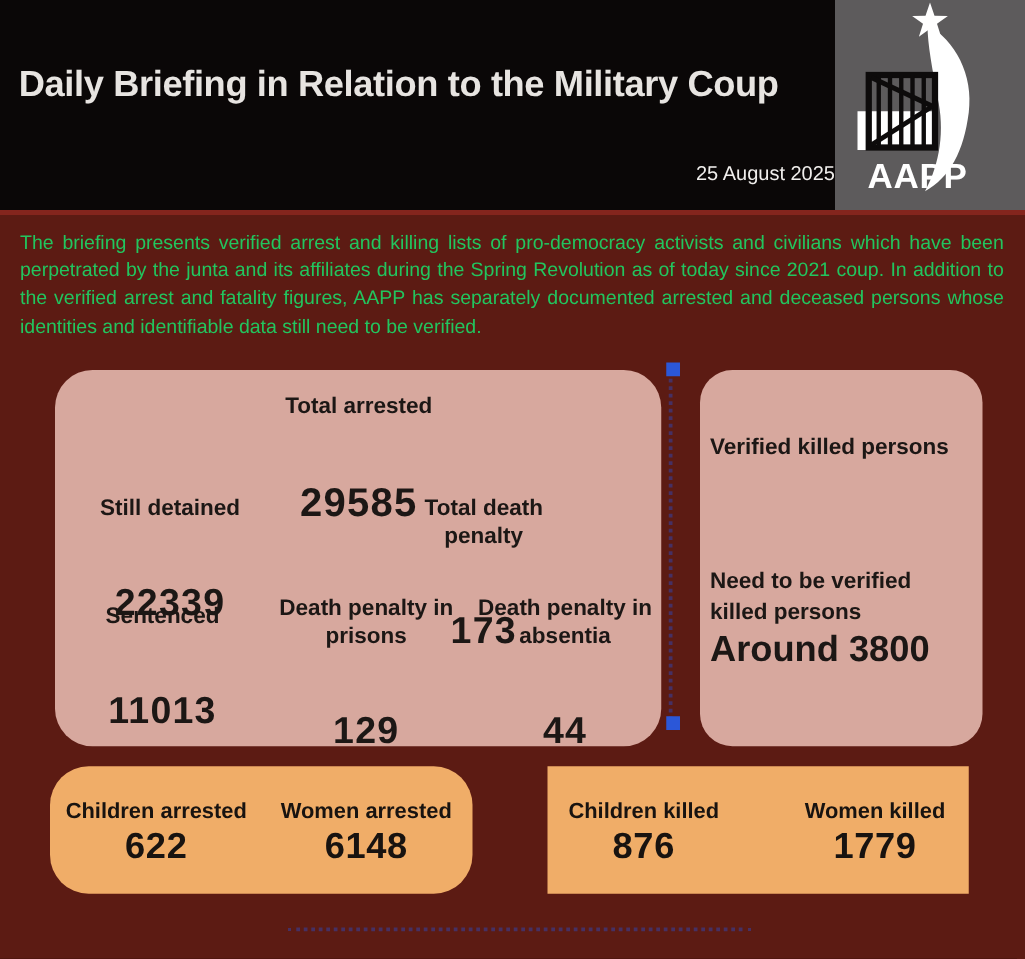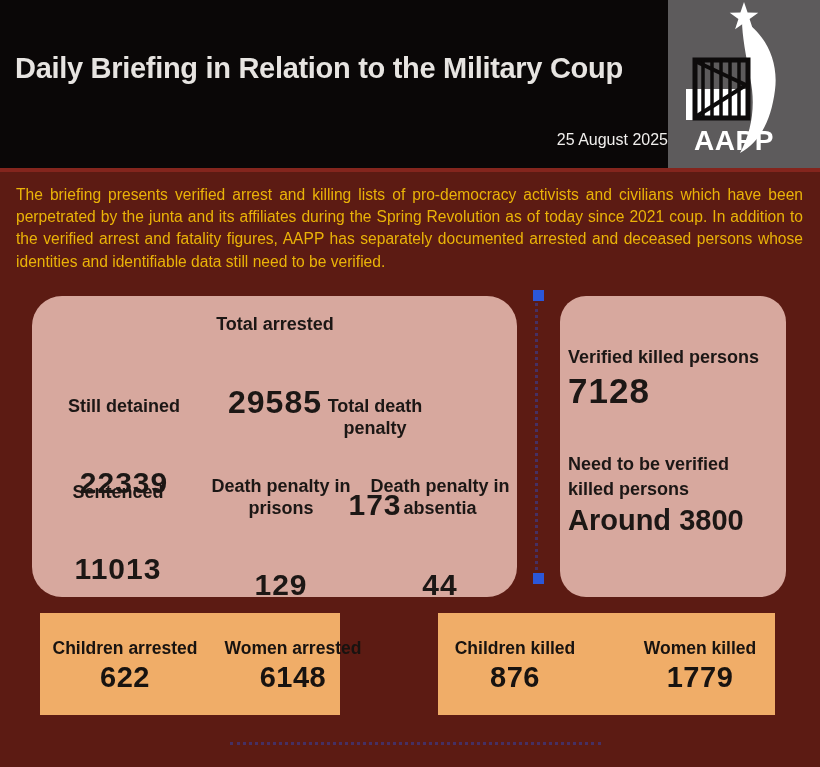--- a/index.html
+++ b/index.html
@@ -19,26 +19,26 @@
   .logo svg { position:absolute; top:0; left:0; }
   .logo-text {
     position:absolute; bottom:11px; left:6px; width:120px; text-align:center;
     color:#ffffff; font-weight:bold; font-size:28px; letter-spacing:0.5px;
   }
   .accent { position:absolute; top:168px; left:0; width:820px; height:4px; background:#84251d; }
 
   
   .intro {
     position:absolute; top:184px; left:16px; width:787px; margin:0;
-    font-size:15.6px; line-height:22.2px; color:#eab308; text-align:justify;
+    font-size:15.6px; line-height:22.2px; color:#22c55e; text-align:justify;
   }
 
   
   .panel { position:absolute; background:#d7a89e; color:#1c1715; }
-  .panel.arrests { left:32px; top:296px; width:485px; height:301px; border-radius:30px; }
+  .panel.arrests { left:44px; top:296px; width:485px; height:301px; border-radius:30px; }
   .panel.killed  { left:560px; top:296px; width:226px; height:301px; border-radius:26px; }
 
   .stat { position:absolute; text-align:center; transform:translateX(-50%); }
   .stat .lbl { font-size:18px; font-weight:bold; line-height:22px; }
   .stat .val { font-size:30px; font-weight:bold; line-height:35px; letter-spacing:1px;margin-top:48px; }
 
   .st-total     { left:243px; top:17px; }
   .st-total .val{ font-size:32px; line-height:38px; }
   .st-detained  { left:92px;  top:99px; }
   .st-tdp       { left:343px; top:99px; }
@@ -53,21 +53,21 @@
   .k-unverified-val { top:207px; font-size:29px; font-weight:bold; line-height:34px; }
 
   
   .v-divider { position:absolute; left:535px; top:298px; height:278px; width:0; border-left:3px dotted #463063; }
   .handle { position:absolute; left:-5px; width:11px; height:11px; background:#2b57d8; }
   .handle.top { top:-8px; }
   .handle.bottom { bottom:-8px; }
 
   
   .bar { position:absolute; top:613px; height:102px; background:#f0ad68; color:#181310; }
-  .bar.arrested { left:40px;  width:300px; }
+  .bar.arrested { left:40px;  width:338px;border-radius:31px; }
   .bar.killedb  { left:438px; width:337px; }
   .bstat { position:absolute; top:24px; transform:translateX(-50%); text-align:center; white-space:nowrap; }
   .bstat .lbl { font-size:17.5px; font-weight:bold; line-height:23px; }
   .bstat .val { font-size:29px; font-weight:bold; line-height:35px; letter-spacing:0.5px; }
   .b-a0 { left:85px; }  .b-a1 { left:253px; }
   .b-k0 { left:77px; }  .b-k1 { left:262px; }
 
   
   .h-divider { position:absolute; left:230px; top:742px; width:371px; height:0; border-top:3px dotted #463063; }
 </style>
@@ -135,21 +135,20 @@
     </div>
   </section>
 
   <div class="v-divider">
     <span class="handle top"></span>
     <span class="handle bottom"></span>
   </div>
 
   <section class="panel killed">
     <div class="kstat k-verified-lbl">Verified killed persons</div>
-    <div class="kstat k-verified-val">7128</div>
     <div class="kstat k-unverified-lbl">Need to be verified killed persons</div>
     <div class="kstat k-unverified-val">Around 3800</div>
   </section>
 
   <section class="bar arrested">
     <div class="bstat b-a0">
       <div class="lbl">Children arrested</div>
       <div class="val">622</div>
     </div>
     <div class="bstat b-a1">

